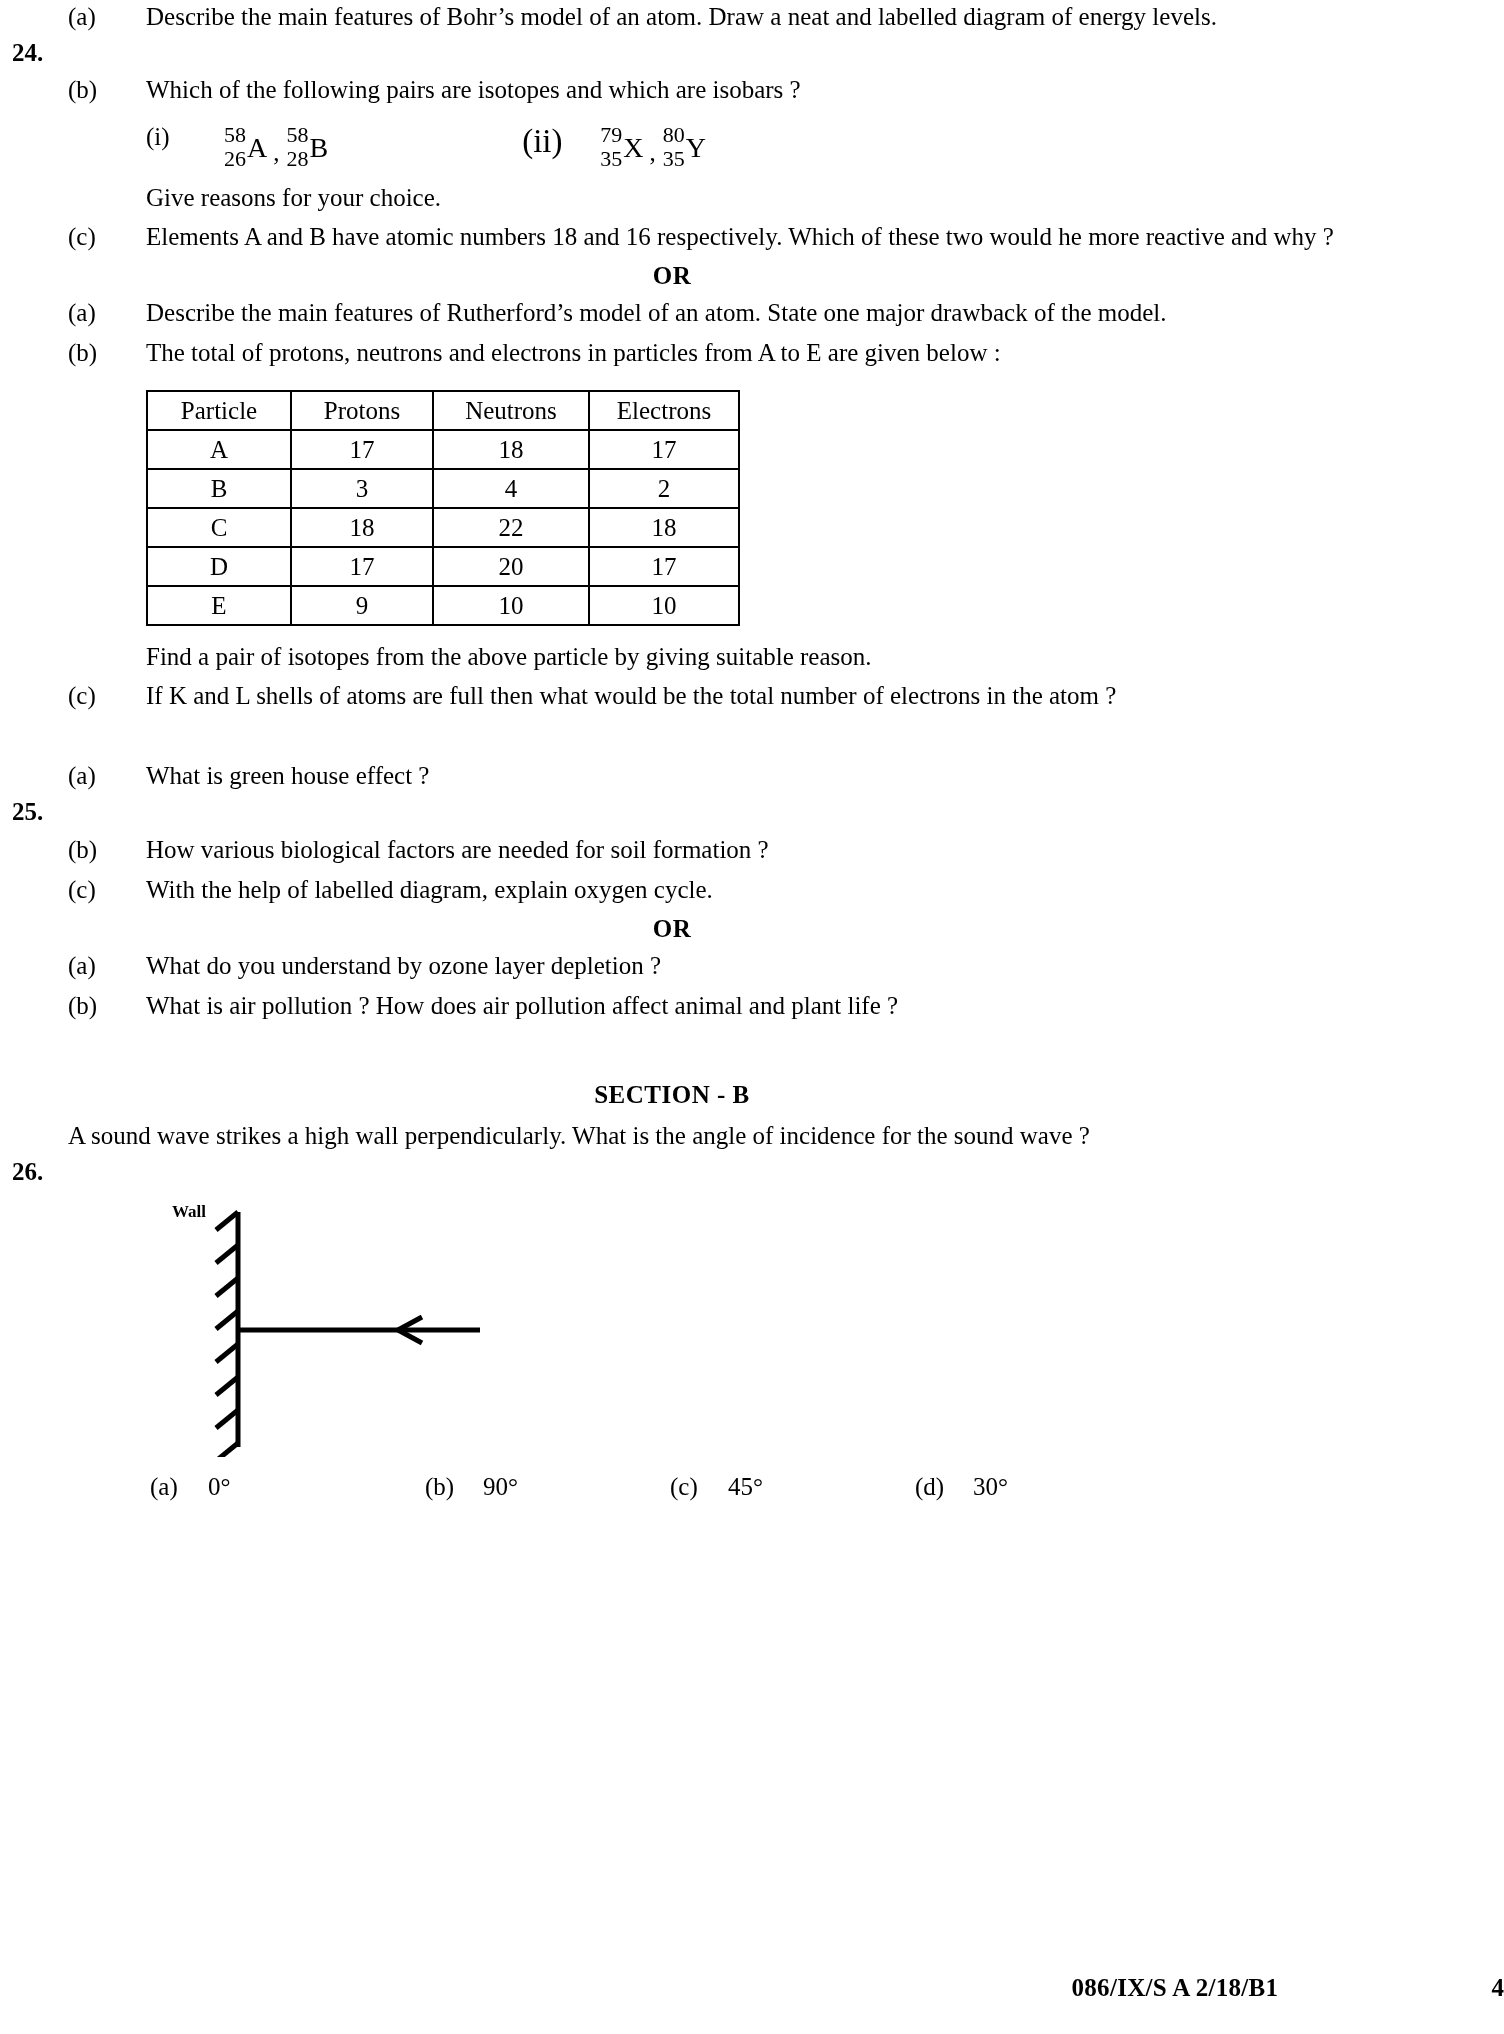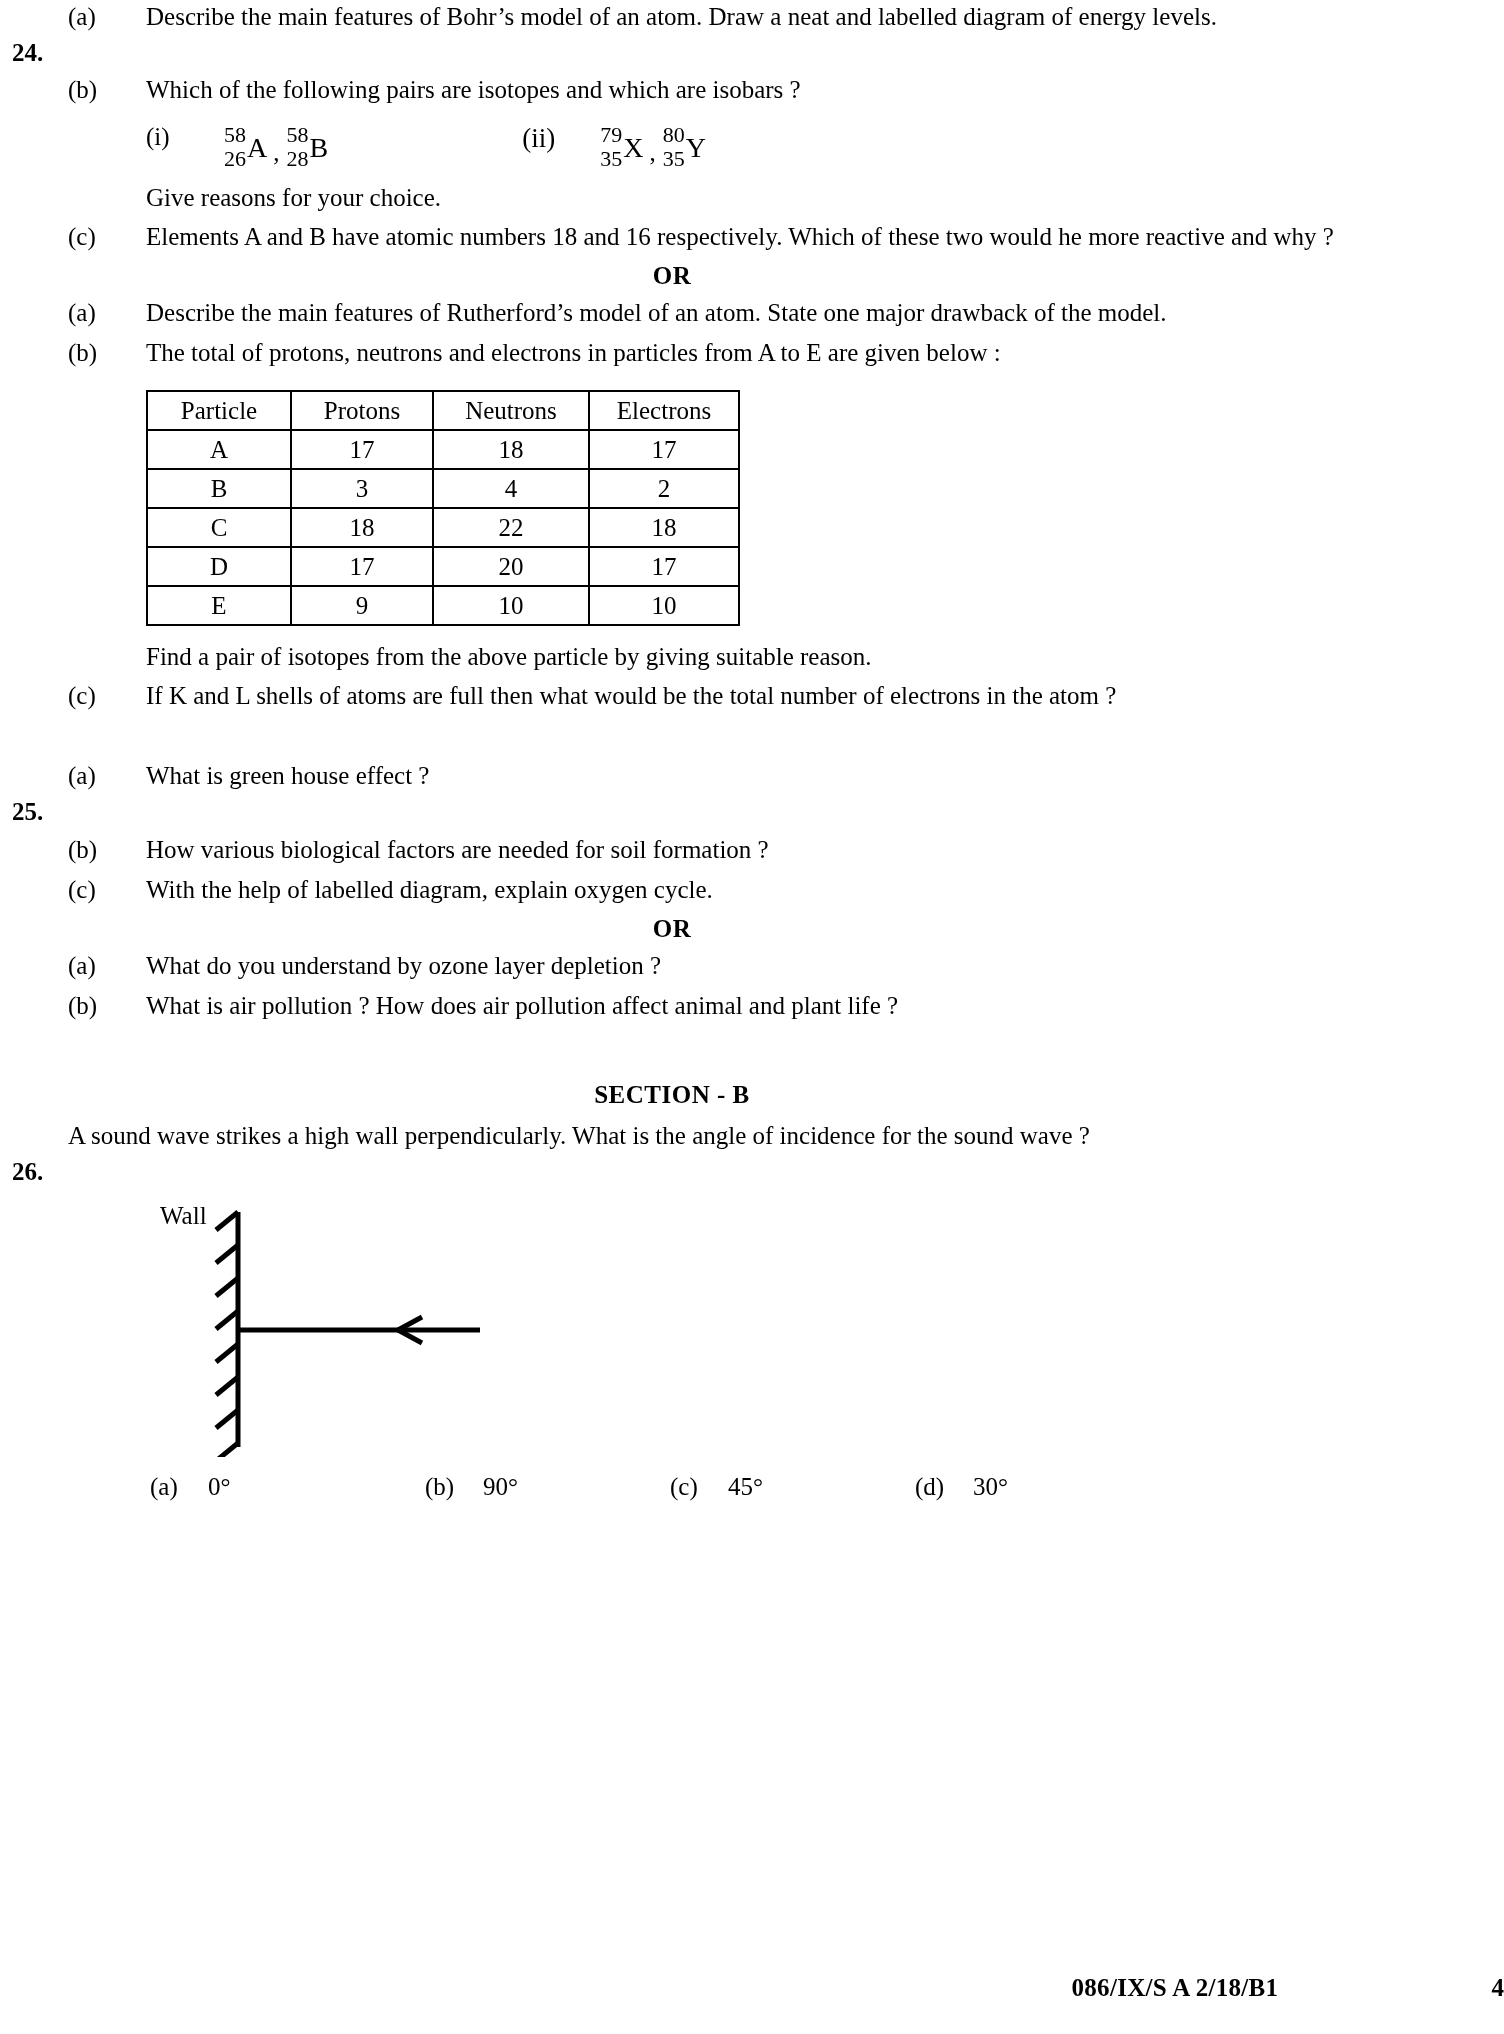--- a/index.html
+++ b/index.html
@@ -93,21 +93,21 @@
   }
   .nuc-label {
     width: 78px;
     flex: 0 0 78px;
     font-size: 25px;
     margin-left: 146px;
   }
   .nuc-label2 {
     width: 78px;
     flex: 0 0 78px;
-    font-size: 27px;
+    font-size: 33px;
     margin-left: 190px;
   }
   .nuclide {
     display: inline-flex;
     align-items: center;
     font-size: 25px;
     margin-right: 4px;
   }
   .nuc-idx {
     display: inline-flex;
@@ -156,25 +156,25 @@
 
   
   .diagram {
     position: relative;
     margin: 14px 0 0 150px;
     width: 420px;
     height: 255px;
   }
   .diagram .wall-label {
     position: absolute;
-    left: 10px;
+    left: 22px;
     top: 0px;
     font-family: "Liberation Serif", serif;
-    font-weight: normal;
-    font-size: 25px;
+    font-weight: bold;
+    font-size: 17px;
   }
   .diagram svg { position: absolute; left: 0; top: 0; }
 
   
   .options {
     display: flex;
     margin: 16px 0 0 0;
     font-size: 25px;
     padding-left: 150px;
   }

